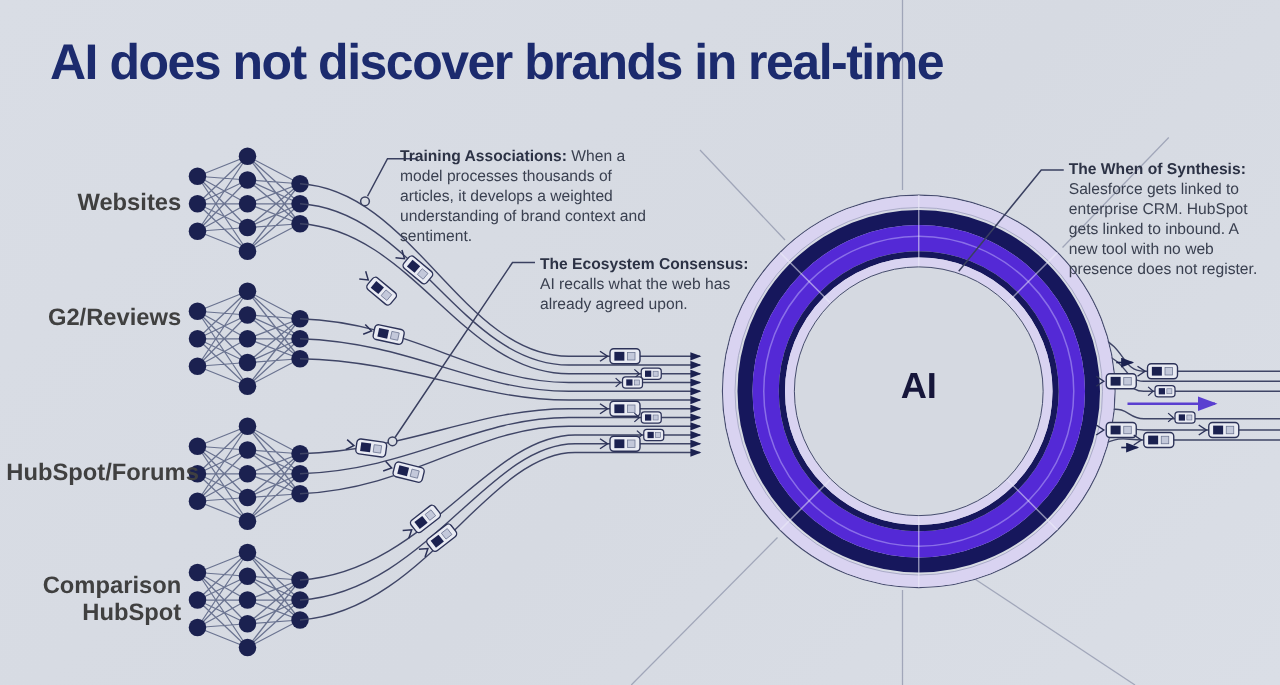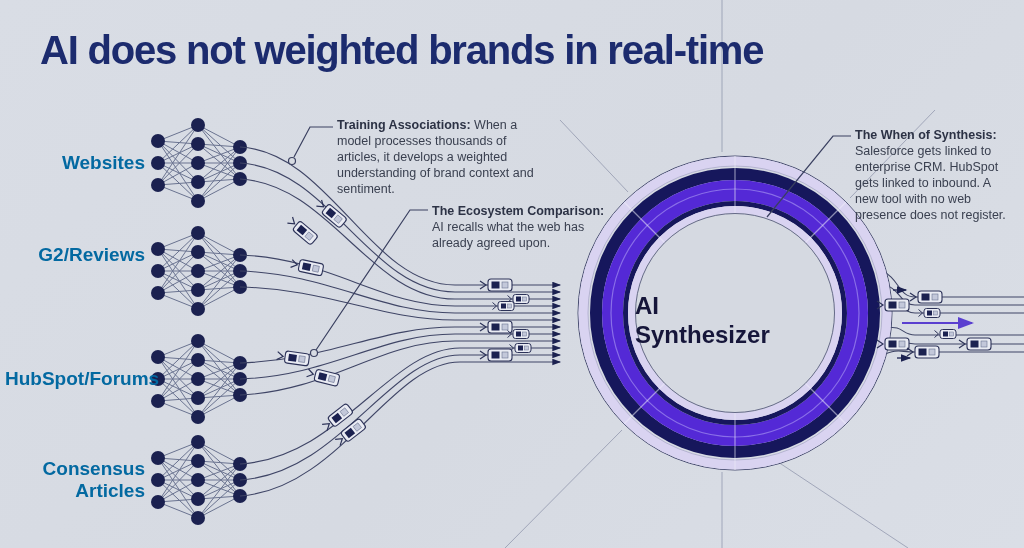--- a/index.html
+++ b/index.html
@@ -9,29 +9,29 @@
     font-family:"Liberation Sans","DejaVu Sans",sans-serif;
   }
   .layer{position:absolute;inset:0;}
   .title{
     position:absolute;left:40px;top:28px;
     font-size:40px;font-weight:700;letter-spacing:-1.2px;
     color:#1c2b6e;
   }
   .src-label{
     position:absolute;left:5px;width:140px;text-align:right;
-    font-size:19px;font-weight:700;color:#0369a1;line-height:22px;
+    font-size:19px;font-weight:700;color:#404040;line-height:22px;
   }
   .note{
     position:absolute;font-size:12.5px;line-height:1.28;color:#3a4050;
   }
   .note b{color:#2c3245;}
   .center-label{
-    position:absolute;left:635px;top:292px;width:200px;text-align:left;
-    font-size:24px;font-weight:700;color:#16163a;line-height:1.2;
+    position:absolute;left:635px;top:292px;width:200px;text-align:center;
+    font-size:29px;font-weight:700;color:#16163a;line-height:1.2;
   }
   svg{display:block;}
 </style>
 </head>
 <body>
 
 <div class="layer">
 <svg width="1024" height="548" viewBox="0 0 1024 548">
   <defs>
     <marker id="ah" markerWidth="9" markerHeight="8" refX="7" refY="3" orient="auto">
@@ -161,38 +161,37 @@
     <use href="#pkt" transform="translate(894,305)"></use>
     <use href="#pkts" transform="translate(932,313)"></use>
     <use href="#pkts" transform="translate(948,334)"></use>
     <use href="#pkt" transform="translate(894,344)"></use>
     <use href="#pkt" transform="translate(976,344)"></use>
     <use href="#pkt" transform="translate(924,352)"></use>
   </g>
 </svg>
 </div>
 
-<div class="title">AI does not weighted brands in real-time</div>
+<div class="title">AI does not discover brands in real-time</div>
 
 <div class="src-label" style="top:152px">Websites</div>
 <div class="src-label" style="top:244px">G2/Reviews</div>
 <div class="src-label" style="top:368px">HubSpot/Forums</div>
-<div class="src-label" style="top:458px">Consensus Articles</div>
+<div class="src-label" style="top:458px">Comparison HubSpot</div>
 
-<div class="note" style="left:337px;top:117px;width:215px">
+<div class="note" style="left:320px;top:117px;width:215px">
   <b>Training Associations:</b>
   <span>When a model processes thousands of articles, it develops a weighted understanding of brand context and sentiment.</span>
 </div>
 
 <div class="note" style="left:432px;top:203px;width:178px">
-  <b>The Ecosystem Comparison:</b>
+  <b>The Ecosystem Consensus:</b>
   <span>AI recalls what the web has already agreed upon.</span>
 </div>
 
 <div class="note" style="left:855px;top:127px;width:152px">
   <b>The When of Synthesis:</b>
   <span>Salesforce gets linked to enterprise CRM. HubSpot gets linked to inbound. A new tool with no web presence does not register.</span>
 </div>
 
 <div class="center-label">
   <div>AI</div>
-  <div>Synthesizer</div>
 </div>
 
 </body></html>

